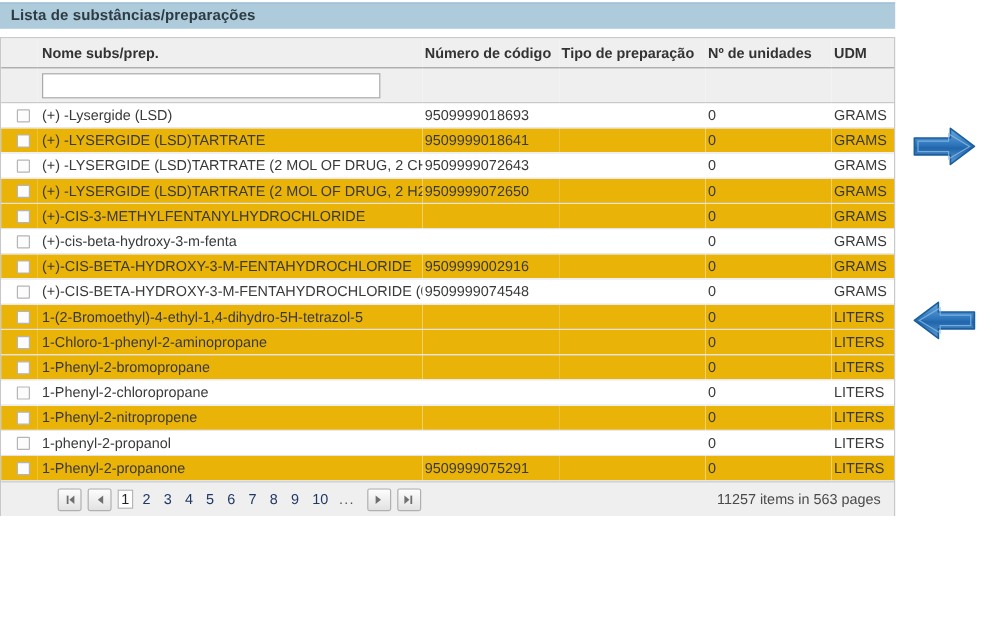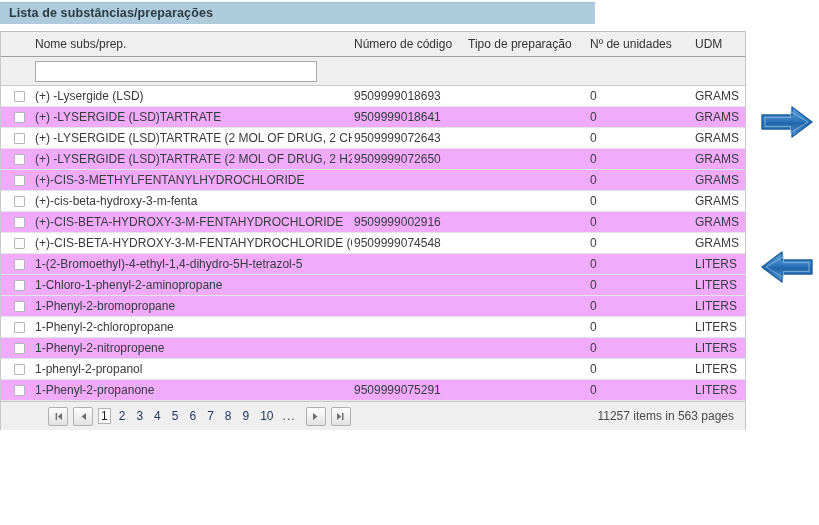--- a/index.html
+++ b/index.html
@@ -24,21 +24,21 @@
     top: 0;
     width: 746px;
     height: 525px;
     box-sizing: border-box;
   }
 
   #title-bar {
     position: absolute;
     left: 0;
     top: 2px;
-    width: 595px;
+    width: 746px;
     height: 22px;
     background: #aecbdc;
     border-top: 1px solid #9dbfd2;
     box-sizing: border-box;
   }
   #title-text {
     position: absolute;
     left: 9px;
     top: 3px;
     font-size: 12.5px;
@@ -73,21 +73,21 @@
   col.c-type  { width: 122px; }
   col.c-units { width: 105px; }
   col.c-udm   { width: 52px; }
 
   thead th {
     background: #efefef;
     border-bottom: 1px solid #a0a0a0;
     height: 24px;
     text-align: left;
     font-size: 12px;
-    font-weight: normal;
+    font-weight: bold;
     color: #333333;
     padding: 0 0 0 2px;
     vertical-align: middle;
     white-space: nowrap;
   }
   thead th.h-name  { padding-left: 4px; }
   thead th.h-check { padding: 0; }
 
   tr.filter-row td {
     background: #efefef;
@@ -104,21 +104,21 @@
     background: #ffffff;
     font-family: "Liberation Sans", sans-serif;
     font-size: 12px;
     padding: 1px 3px;
     box-sizing: content-box;
     outline: none;
   }
 
   tbody tr.data-row { height: 20px; }
   tbody tr.data-row.odd  td { background: #ffffff; }
-  tbody tr.data-row.even td { background: #f0abfc; }
+  tbody tr.data-row.even td { background: #eab308; }
 
   tbody td {
     height: 20px;
     padding: 0 0 0 2px;
     font-size: 12px;
     color: #3a3a3a;
     vertical-align: middle;
     white-space: nowrap;
     overflow: hidden;
     border-bottom: 1px solid #e4e4e4;

